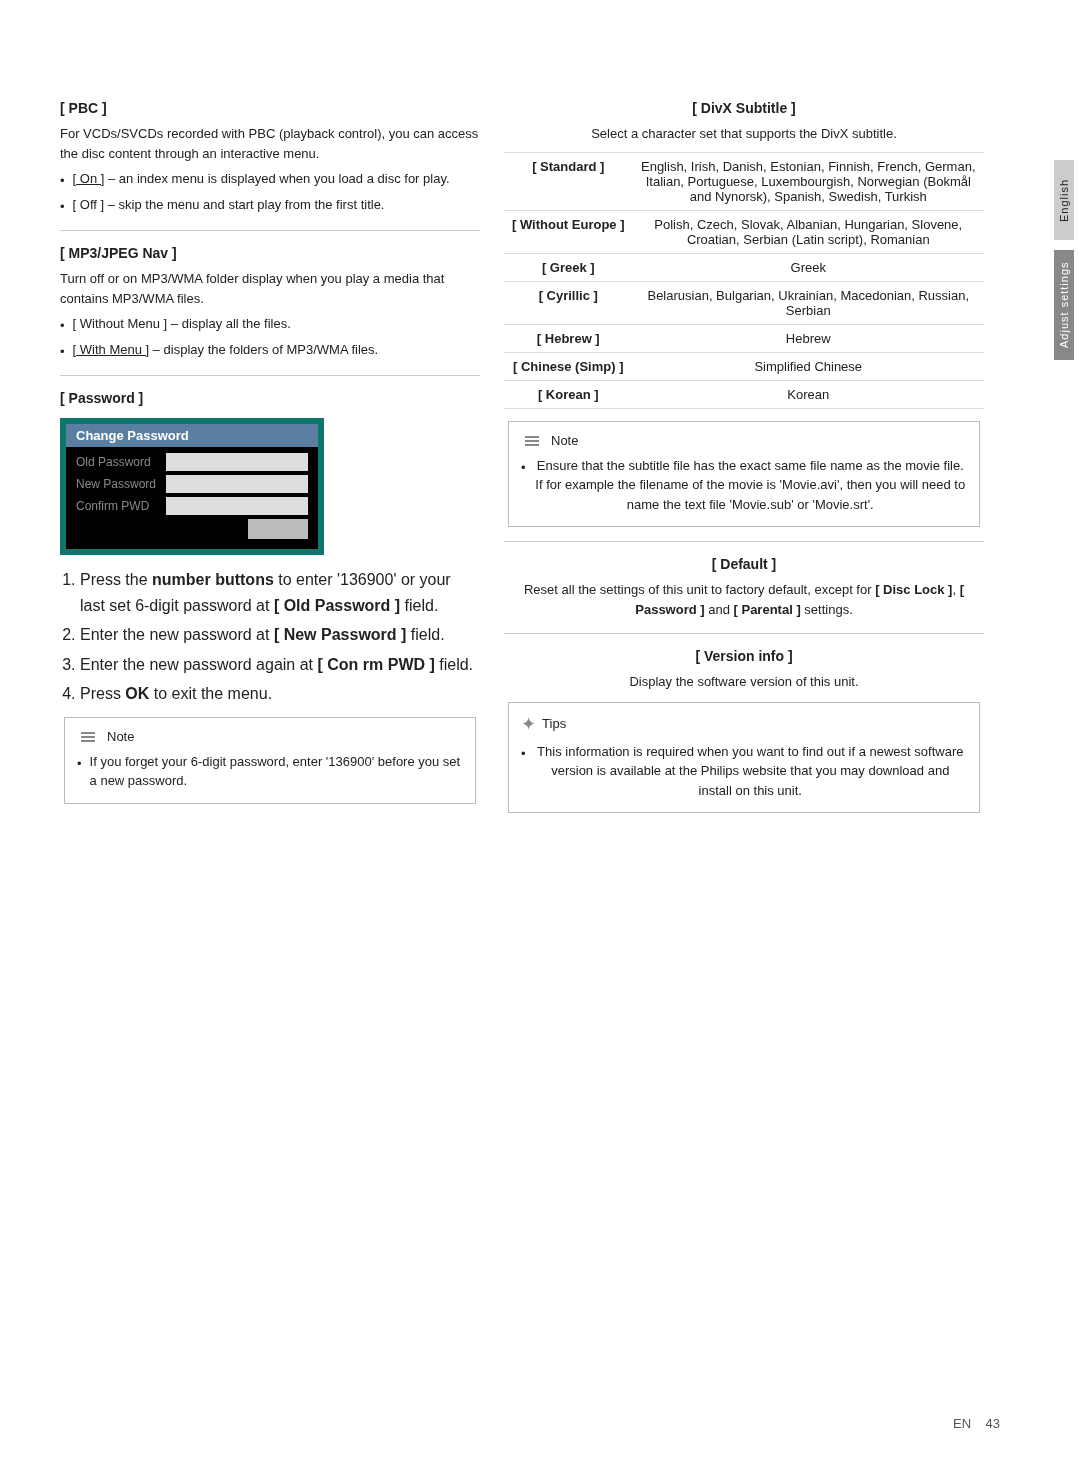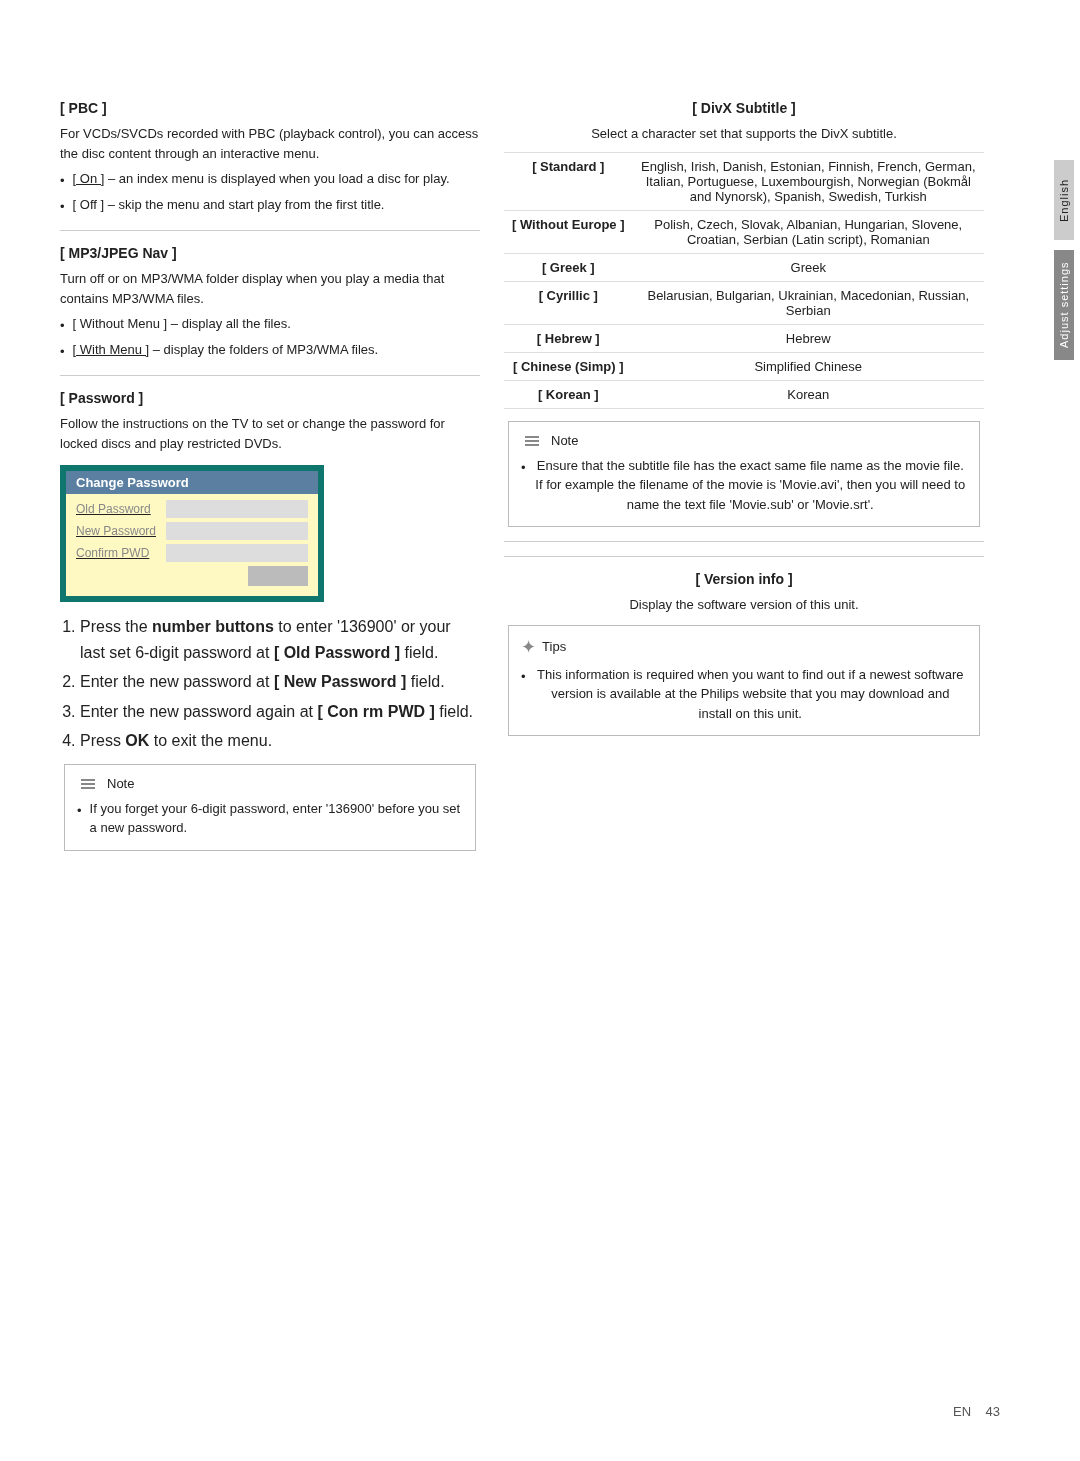--- a/index.html
+++ b/index.html
@@ -126,22 +126,21 @@
     .password-box-header {
       background: #5a7fa0;
       color: #fff;
       font-size: 13px;
       padding: 4px 10px;
       font-weight: bold;
     }
 
     .password-box-body {
       padding: 6px 10px 10px 10px;
-      background: #fef9c3;
-      text-decoration: underline;
+      background: #000000;
     }
 
     .password-row {
       display: flex;
       align-items: center;
       margin-bottom: 4px;
     }
 
     .password-label {
       font-size: 12px;
@@ -250,21 +249,21 @@
 
     .tips-star {
       font-size: 18px;
       color: #888;
       margin-right: 6px;
     }
 
     
     .page-footer {
       position: absolute;
-      bottom: 42px;
+      bottom: 30px;
       right: 80px;
       font-size: 13px;
       color: #555;
     }
 
     .bold { font-weight: normal; }
     .underline { text-decoration: underline; }
   </style>
 </head>
 <body>
@@ -305,21 +304,20 @@
         <div class="bullet-item">
           <span class="bullet-dot">•</span>
           <span><span class="bold underline">[ With Menu ]</span> – display the folders of MP3/WMA files.</span>
         </div>
       </div>
 
       <hr>
 
       <div>
         <div class="section-title">[ Password ]</div>
-        <p>Follow the instructions on the TV to set or change the password for locked discs and play restricted DVDs.</p>
 
         <div class="password-box">
           <div class="password-box-header">Change Password</div>
           <div class="password-box-body">
             <div class="password-row">
               <span class="password-label">Old Password</span>
               <div class="password-field"></div>
             </div>
             <div class="password-row">
               <span class="password-label">New Password</span>
@@ -412,20 +410,24 @@
           </div>
           <div class="bullet-item">
             <span class="bullet-dot">•</span>
             <span>Ensure that the subtitle file has the exact same file name as the movie file. If for example the filename of the movie is 'Movie.avi', then you will need to name the text file 'Movie.sub' or 'Movie.srt'.</span>
           </div>
         </div>
       </div>
 
       <hr>
 
+      <div>
+        <div class="section-title">[ Default ]</div>
+        <p>Reset all the settings of this unit to factory default, except for <strong>[ Disc Lock ]</strong>, <strong>[ Password ]</strong> and <strong>[ Parental ]</strong> settings.</p>
+      </div>
 
       <hr>
 
       <div>
         <div class="section-title">[ Version info ]</div>
         <p>Display the software version of this unit.</p>
 
         <div class="note-box">
           <div class="note-header">
             <span class="tips-star">✦</span>

